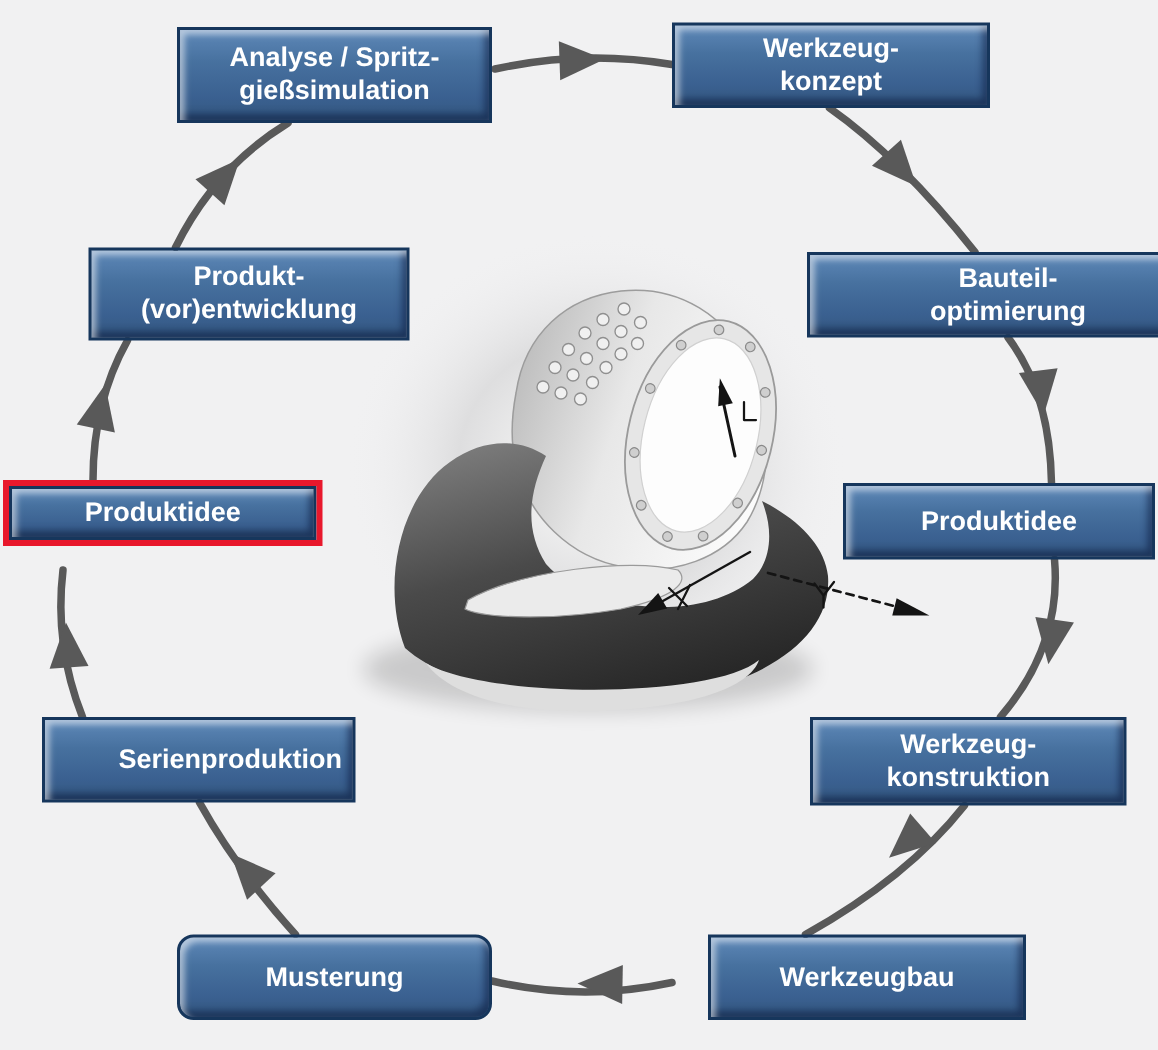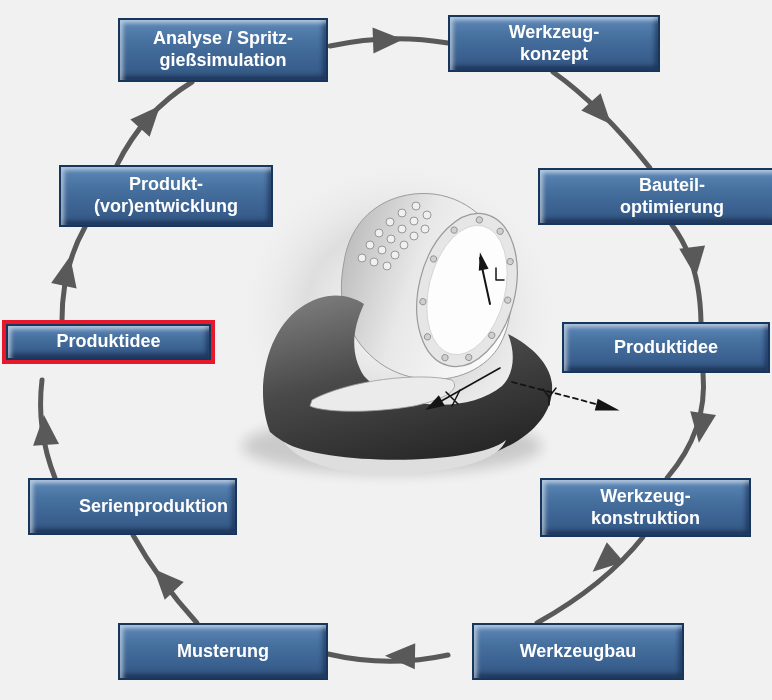--- a/index.html
+++ b/index.html
@@ -21,21 +21,21 @@
       inset -3px -4px 5px rgba(8,22,58,.55);
   }
   .node.highlight{outline:4px solid #e8182c;}
   
   #n-analyse          {left:118px;top:18px; width:210px;height:64px;}
   #n-werkzeugkonzept  {left:448px;top:15px; width:212px;height:57px;}
   #n-bauteil          {left:538px;top:168px;width:268px;height:57px;}
   #n-prototypen       {left:562px;top:322px;width:208px;height:51px;}
   #n-werkzeugkonstr   {left:540px;top:478px;width:211px;height:59px;}
   #n-werkzeugbau      {left:448px;top:623px;width:212px;height:57px;margin-left:24px;}
-  #n-musterung        {left:118px;top:623px;width:210px;height:57px;}
+  #n-musterung        {left:118px;top:623px;width:210px;height:57px;border-radius:11px;}
   #n-serienproduktion {left:28px; top:478px;width:209px;height:57px;padding-left:42px;}
   #n-produktidee      {left:6px;  top:324px;width:205px;height:36px;}
   #n-produktentw      {left:27px; top:165px;width:214px;height:62px;margin-left:32px;}
 </style>
 </head>
 <body>
 
 <div id="stage">
 
   <svg class="layer" id="arrow-layer" width="772" height="700" viewBox="0 0 772 700">

